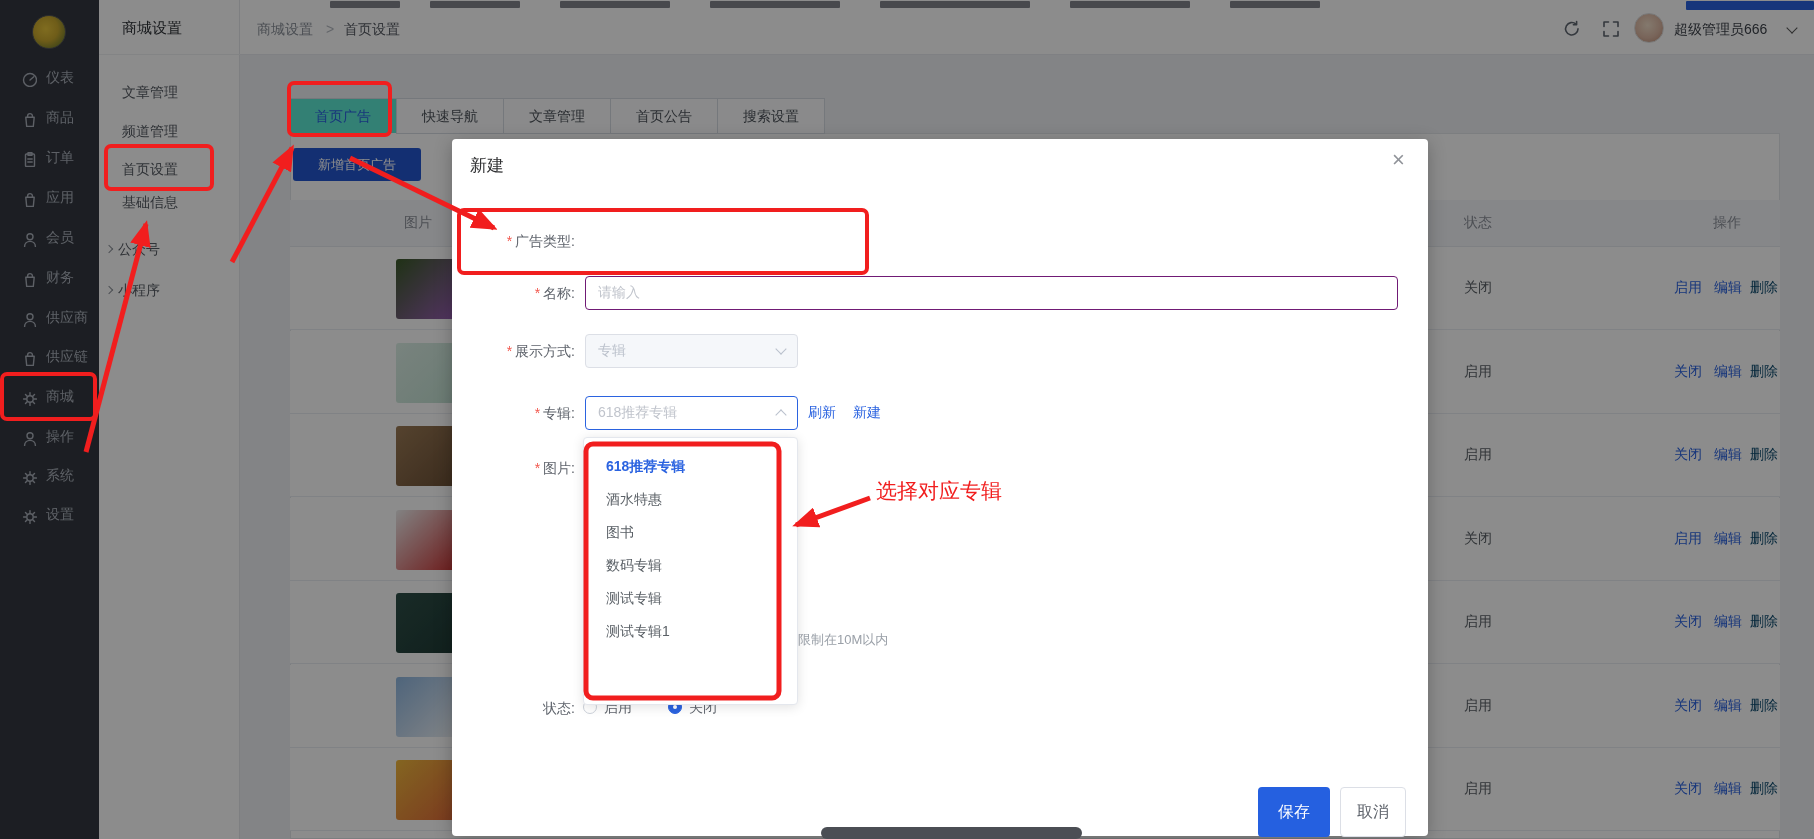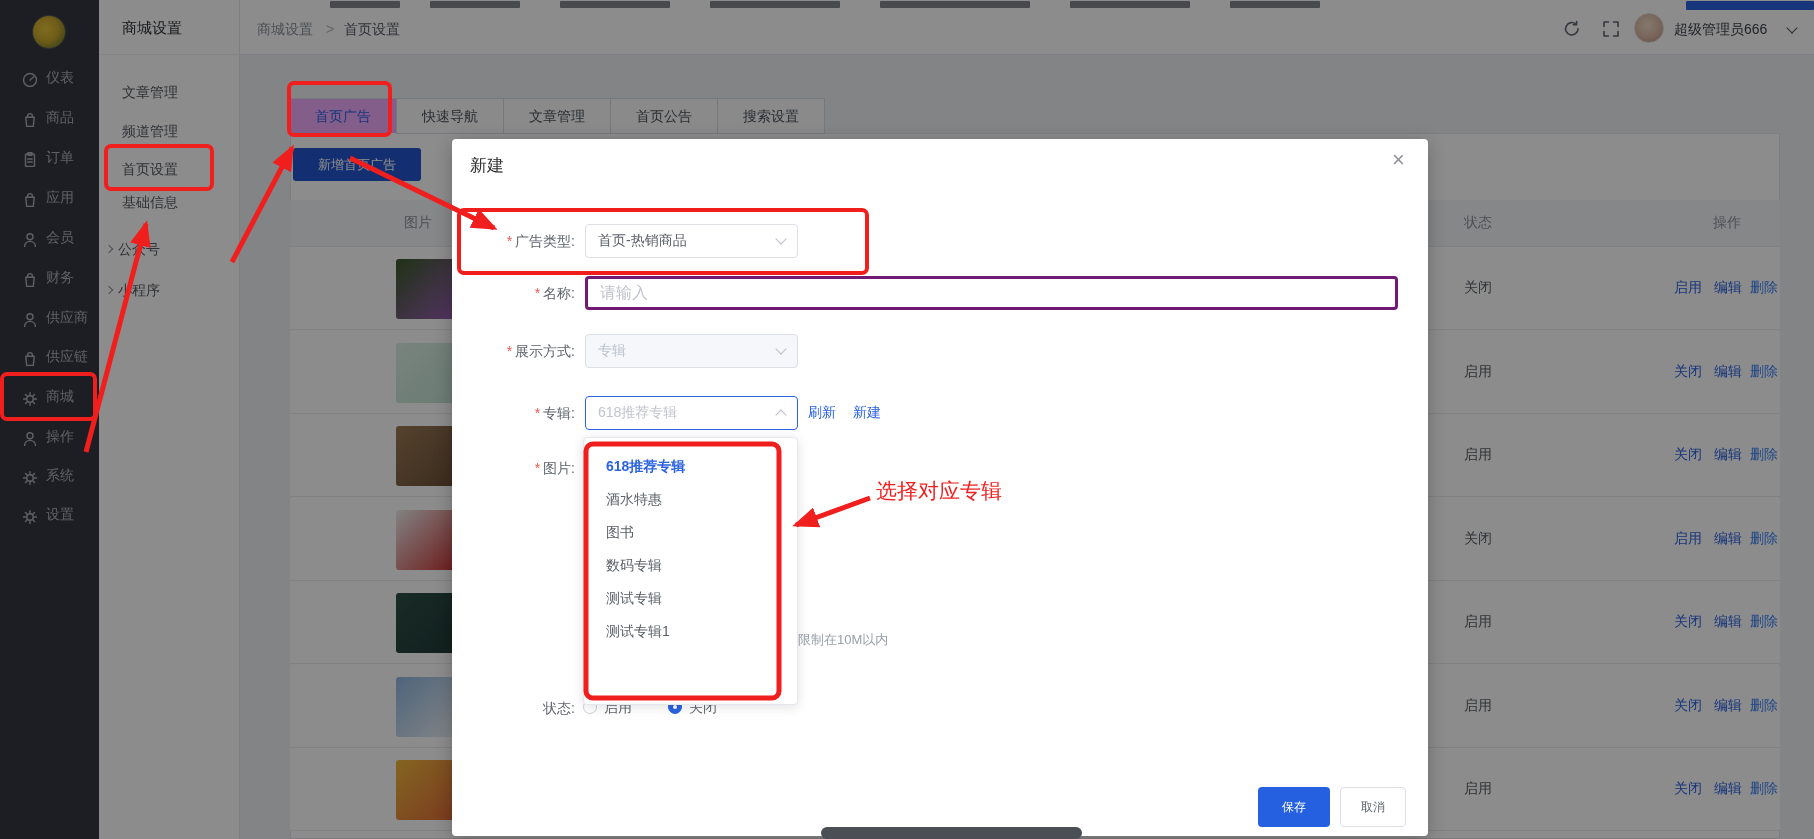--- a/index.html
+++ b/index.html
@@ -22,52 +22,52 @@
 .topbar{position:absolute;left:240px;top:0;width:1574px;height:55px;background:#fff;border-bottom:1px solid #e8eaee;z-index:1}
 .frag{position:absolute;top:1px;height:7px;background:#5a5e66;opacity:.75;border-radius:1px}
 .crumb{position:absolute;top:21px;font-size:14px}
 .tb-icn{width:17px;height:17px;stroke:#5f6670;fill:none;stroke-width:1.6;stroke-linecap:round;stroke-linejoin:round}
 .avatar-user{position:absolute;left:1634px;top:13px;width:30px;height:30px;border-radius:50%;background:radial-gradient(circle at 45% 40%,#f0ddc8 0%,#dcb8a4 55%,#b98a74 100%);border:1px solid #ddd}
 .caret{position:absolute;width:8px;height:8px;border-right:1.5px solid #555;border-bottom:1.5px solid #555;transform:rotate(45deg)}
 
 .card{position:absolute;left:290px;top:133px;width:1490px;height:706px;background:#fff;border:1px solid #e2e5ea;z-index:1}
 .tabs{position:absolute;left:290px;top:98px;display:flex;z-index:2}
 .tab{height:36px;line-height:34px;padding:0 25px;border:1px solid #d6dae2;margin-left:-1px;font-size:14px;color:#4f545c;background:#fbfcfd;cursor:pointer;white-space:nowrap}
-.tab.active{color:#2b63e0;background:#f0abfc;border-bottom-color:#fff}
+.tab.active{color:#2b63e0;background:#5eead4;border-bottom-color:#fff}
 .btn-add{position:absolute;left:293px;top:148px;width:128px;height:33px;background:#2457cf;color:#fff;font-size:13px;display:flex;align-items:center;justify-content:center;border-radius:3px;cursor:pointer;z-index:2}
 
 .thead{position:absolute;left:290px;top:200px;width:1490px;height:47px;background:#f5f6fa;border-bottom:1px solid #e6e9ef;z-index:2}
 .hdr-cell{position:absolute;font-size:14px;color:#8c919a;top:14px}
 .trow{position:absolute;left:290px;width:1490px;height:83px;border-bottom:1px solid #e9edf3;background:#fff;z-index:2}
 .thumb{position:absolute;left:106px;top:12px;width:60px;height:60px;border-radius:3px}
 .cell-status{position:absolute;left:1174px;top:32px;font-size:14px;color:#5a6066}
 .lnk{position:absolute;top:32px;font-size:14px;color:#2b63e0;cursor:pointer}
-.lnk.danger{color:#3b82f6}
+.lnk.danger{color:#0c4a6e}
 
 .overlay{position:absolute;left:0;top:0;width:1814px;height:839px;background:rgba(0,0,0,0.45);z-index:50}
 
 .modal{position:absolute;left:452px;top:139px;width:976px;height:697px;background:#fff;border-radius:4px;box-shadow:0 4px 18px rgba(0,0,0,.25);z-index:100}
 .m-title{position:absolute;left:18px;top:15px;font-size:17px;color:#303133}
 .m-close{position:absolute;left:940px;top:10px;font-size:22px;color:#909399;cursor:pointer;line-height:22px}
 .f-label{position:absolute;left:3px;width:120px;font-size:14px;color:#5f646c;text-align:right}
 .req{color:#f2574d;margin-right:3px}
 .sel{position:absolute;height:34px;border:1px solid #dcdfe6;border-radius:4px;background:#fff;display:flex;align-items:center;padding:0 12px;font-size:14px;color:#5a5e66;justify-content:space-between;cursor:pointer}
 .sel.disabled{background:#f5f7fa;color:#bcc2cc;cursor:not-allowed}
 .sel.focus{border-color:#2b63e0}
 .sel .ph{color:#c0c4cc}
 .chev{width:8px;height:8px;border-right:1.5px solid #b9c0cc;border-bottom:1.5px solid #b9c0cc;transform:rotate(45deg);margin-top:-4px}
 .chev.up{transform:rotate(-135deg);margin-top:4px}
-.inp{position:absolute;height:34px;border:3px solid #701a75;border-radius:4px;background:#fff;display:flex;align-items:center;padding:0 12px;font-size:16px;color:#c0c4cc}
+.inp{position:absolute;height:34px;border:1px solid #701a75;border-radius:4px;background:#fff;display:flex;align-items:center;padding:0 12px;font-size:14px;color:#c0c4cc}
 .mlnk{position:absolute;font-size:14px;color:#2b63e0;cursor:pointer}
 .hint{position:absolute;font-size:13px;color:#9aa0a8}
 .radio{position:absolute;width:14px;height:14px;border-radius:50%;border:1px solid #cdd2da;background:#fff;cursor:pointer}
 .radio.checked{background:#2b63e0;border-color:#2b63e0}
 .radio.checked::after{content:"";position:absolute;left:4px;top:4px;width:4px;height:4px;border-radius:50%;background:#fff}
 .radio-lab{position:absolute;font-size:14px;color:#5f646c;cursor:pointer}
-.btn{position:absolute;height:40px;border-radius:4px;display:flex;align-items:center;justify-content:center;font-size:12px;cursor:pointer}
+.btn{position:absolute;height:50px;border-radius:4px;display:flex;align-items:center;justify-content:center;font-size:16px;cursor:pointer}
 .btn.primary{background:#2560e0;color:#fff;width:72px}
 .btn.plain{background:#fff;color:#5f646c;border:1px solid #dcdfe6;width:66px}
 
 .dropdown{position:absolute;left:583px;top:437px;width:215px;height:268px;background:#fff;border:1px solid #e4e7ed;border-radius:4px;box-shadow:0 2px 12px rgba(0,0,0,.12);z-index:110;padding-top:12px}
 .opt{height:33px;line-height:33px;padding-left:22px;font-size:14px;color:#5a6066;cursor:pointer}
 .opt.selected{color:#2b63e0;font-weight:bold}
 
 .pill{position:absolute;left:821px;top:827px;width:261px;height:12px;background:#4b4e54;border-radius:6px;z-index:150}
 
 .annot-svg{position:absolute;left:0;top:0;z-index:200;pointer-events:none}
@@ -293,24 +293,20 @@
   <div class="lnk danger" style="left:1460px">删除</div>
 </div>
 
 <div class="overlay"></div>
 
 <div class="modal">
   <div class="m-title">新建</div>
   <div class="m-close">×</div>
 
   <div class="f-label" style="top:94px"><span class="req">*</span><span>广告类型:</span></div>
-  <div class="sel" style="left:133px;top:85px;width:213px">
-    <span>首页-热销商品</span>
-    <span class="chev"></span>
-  </div>
 
   <div class="f-label" style="top:146px"><span class="req">*</span><span>名称:</span></div>
   <div class="inp" style="left:133px;top:137px;width:813px">
     <span>请输入</span>
   </div>
 
   <div class="f-label" style="top:204px"><span class="req">*</span><span>展示方式:</span></div>
   <div class="sel disabled" style="left:133px;top:195px;width:213px">
     <span>专辑</span>
     <span class="chev"></span>

